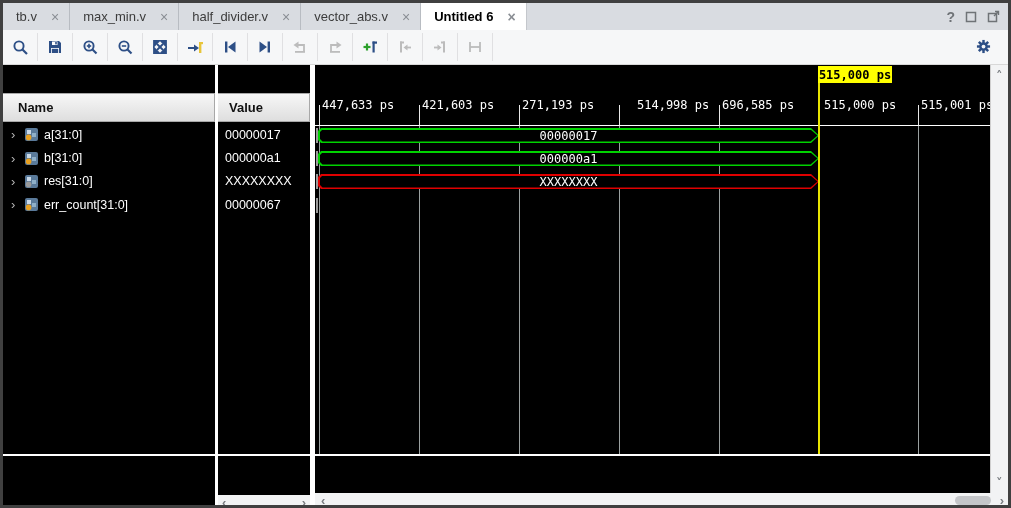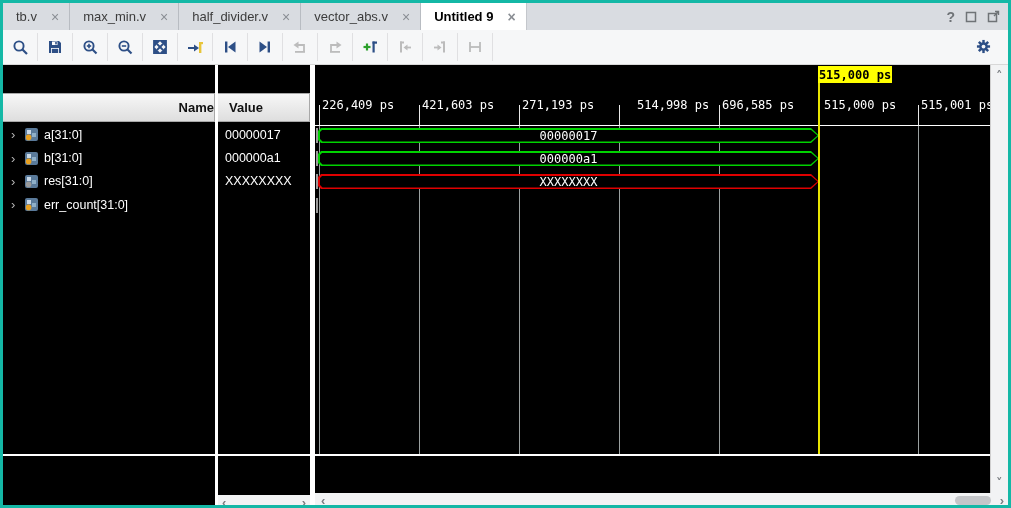--- a/index.html
+++ b/index.html
@@ -1,20 +1,20 @@
 <!DOCTYPE html>
 <html><head>
 <meta charset="utf-8">
 <style>
   * { margin:0; padding:0; box-sizing:border-box; }
   html,body { width:1011px; height:508px; }
   body { font-family:"Liberation Sans", sans-serif; background:#eee; }
   #win {
     position:relative; width:1011px; height:508px;
-    background:#000; border:3px solid #14b8a6; overflow:hidden;
+    background:#000; border:3px solid #404040; overflow:hidden;
   }
   
   #tabbar { position:absolute; left:0; top:0; width:1005px; height:27px; background:#d9dce1; display:flex; }
   .tab { height:27px; display:flex; align-items:center; padding:0 10px 0 13px;
          border-right:1px solid #b8bcc2; color:#3c3c3c; font-size:13px; cursor:default; }
   .tab .tab-close { margin-left:14px; color:#8a8e94; font-size:14px; line-height:1; }
   .tab.active { background:#ffffff; color:#000; font-weight:bold; border-right:1px solid #c4c7cc; }
   #win-controls { position:absolute; right:8px; top:0; height:27px; display:flex; align-items:center; gap:10px; }
   .winicon { color:#6f7377; font-size:14px; font-weight:bold; display:flex; align-items:center; }
   
@@ -27,21 +27,21 @@
   
   .panel { position:absolute; top:62px; background:#000; overflow:hidden; }
   #name-panel  { left:0;   width:212px; height:443px; }
   #value-panel { left:215px; width:92px; height:443px; }
   #wave-panel  { left:312px; width:675px; height:429px; }
   .vsplit { position:absolute; top:62px; width:3px; height:443px; background:#fff; }
   #split1 { left:212px; } #split2 { left:307px; width:5px; }
   .col-header { position:absolute; left:0; top:28px; width:100%; height:29px;
     background:linear-gradient(#f7f7f7,#dedede); border:1px solid #a8a8a8; border-left:none;
     color:#111; font-size:13px; font-weight:bold; display:flex; align-items:center; }
-  #name-panel .col-header { padding-left:15px;justify-content:flex-end; }
+  #name-panel .col-header { padding-left:15px; }
   #value-panel .col-header { padding-left:11px; }
   .rows { position:absolute; left:0; top:58px; width:100%; }
   .sig-row { height:23.4px; display:flex; align-items:center; color:#fff; font-size:12.5px; }
   .expander { color:#b8b8b8; font-size:13px; width:14px; margin-left:8px; }
   .bus-icon { width:13px; height:13px; margin-right:6px; flex:0 0 13px; }
   .val-cell { padding-left:7px; }
   .endline { position:absolute; left:0; top:389px; width:100%; height:2px; background:#fff; }
   
   .ruler-label { position:absolute; top:33px; color:#fff; font-family:"DejaVu Sans Mono", monospace; font-size:12px; white-space:pre; }
   .tickmark { position:absolute; top:40px; width:1px; height:20px; background:#e8e8e8; }
@@ -84,21 +84,21 @@
     </div>
     <div class="tab">
       <span>half_divider.v</span>
       <span class="tab-close">×</span>
     </div>
     <div class="tab">
       <span>vector_abs.v</span>
       <span class="tab-close">×</span>
     </div>
     <div class="tab active">
-      <span>Untitled 9</span>
+      <span>Untitled 6</span>
       <span class="tab-close">×</span>
     </div>
   </div>
   <div id="win-controls">
     <span class="winicon">?</span>
     <span class="winicon">
       <svg width="12" height="12" viewBox="0 0 12 12">
           <rect x="1.5" y="1.5" width="9" height="9" fill="none" stroke="#6f7377" stroke-width="1.5"></rect>
         </svg>
     </span>
@@ -287,28 +287,31 @@
     <div class="rows">
       <div class="sig-row">
           <span class="val-cell">00000017</span>
         </div>
       <div class="sig-row">
           <span class="val-cell">000000a1</span>
         </div>
       <div class="sig-row">
           <span class="val-cell">XXXXXXXX</span>
         </div>
+      <div class="sig-row">
+          <span class="val-cell">00000067</span>
+        </div>
     </div>
     <div class="endline"></div>
   </div>
   <div id="split2" class="vsplit"></div>
 
   <div id="wave-panel" class="panel">
 
-    <span class="ruler-label" style="left:7px">226,409 ps</span>
+    <span class="ruler-label" style="left:7px">447,633 ps</span>
     <span class="ruler-label" style="left:107px">421,603 ps</span>
     <span class="ruler-label" style="left:207px">271,193 ps</span>
     <span class="ruler-label" style="left:322px">514,998 ps</span>
     <span class="ruler-label" style="left:407px">696,585 ps</span>
     <span class="ruler-label" style="left:509px">515,000 ps</span>
     <span class="ruler-label" style="left:606px">515,001 ps</span>
 
     <div class="tickmark" style="left:4px"></div>
     <div class="tickmark" style="left:104px"></div>
     <div class="tickmark" style="left:204px"></div>

